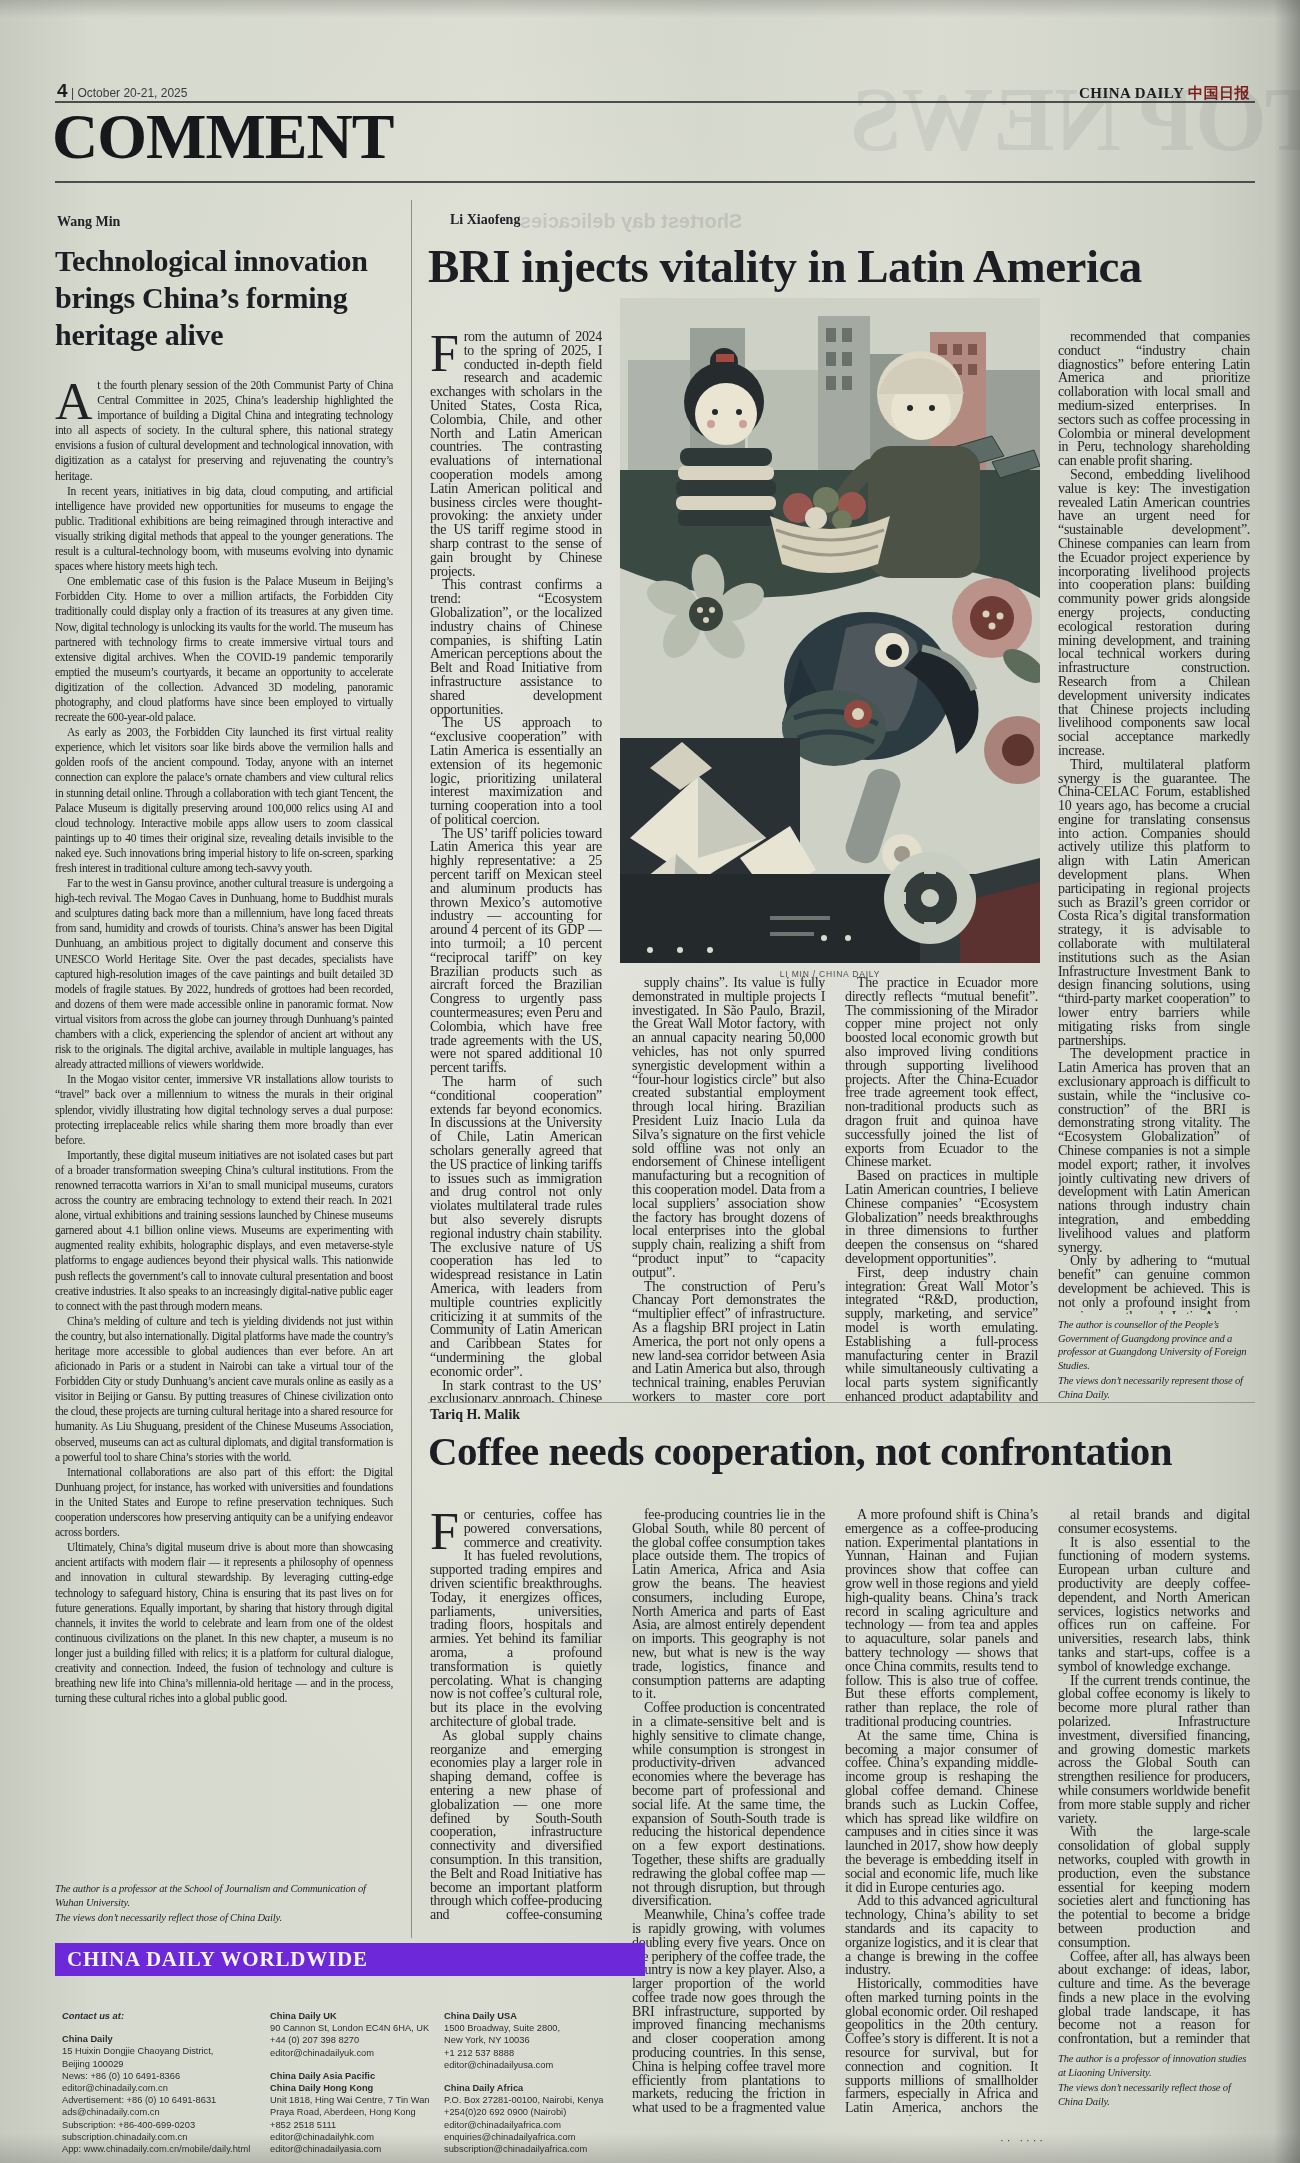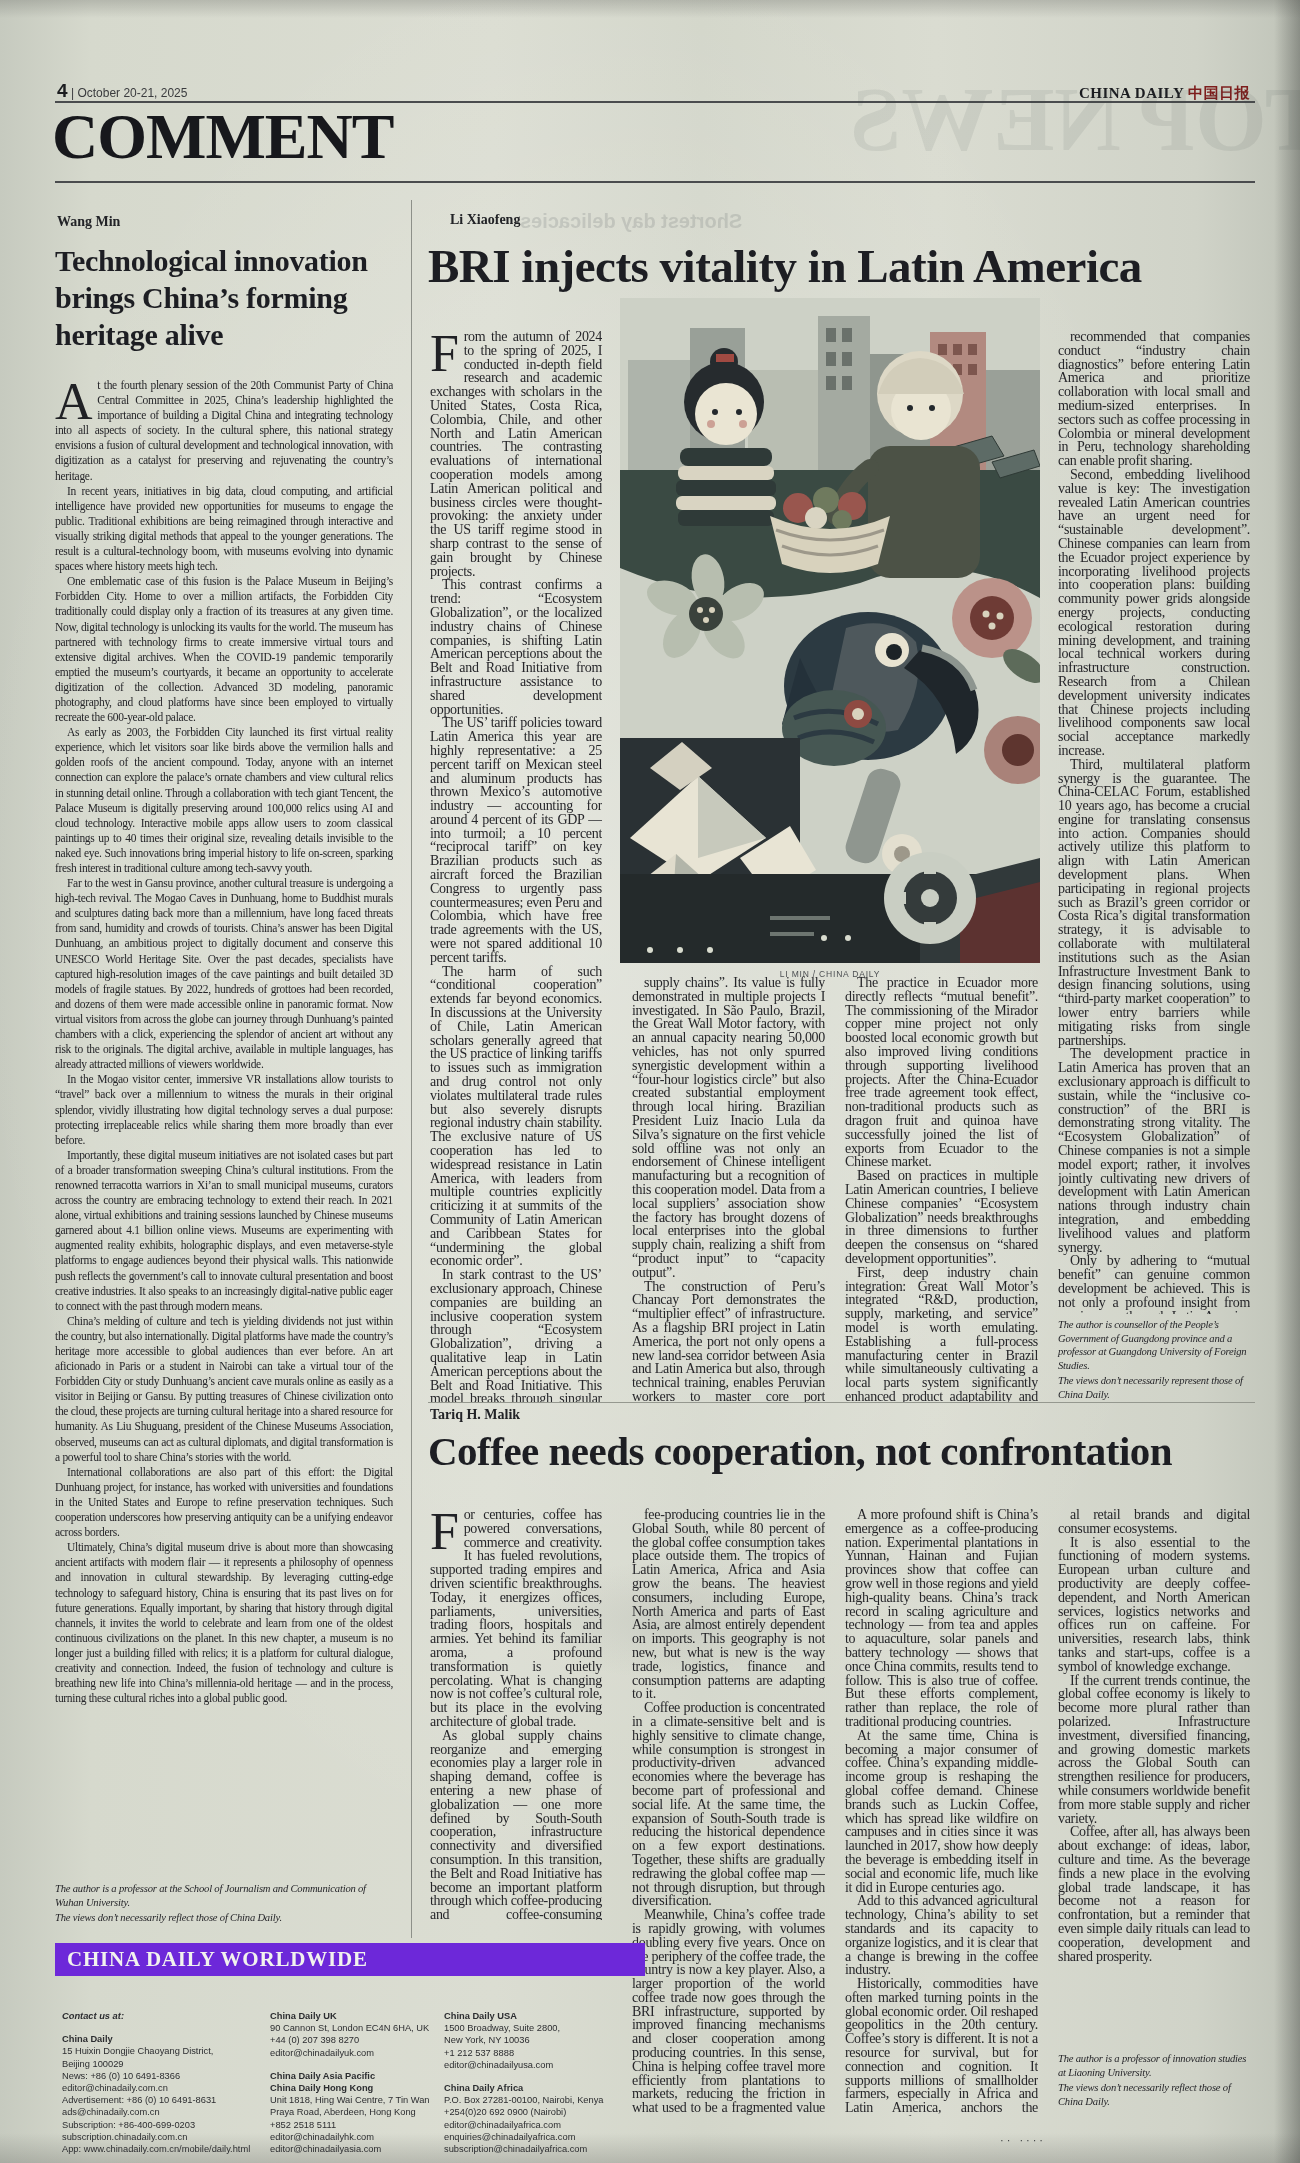--- a/index.html
+++ b/index.html
@@ -96,20 +96,21 @@
     <p>The author is a professor at the School of Journalism and Communication of Wuhan University.</p>
     <p>The views don’t necessarily reflect those of China Daily.</p>
   </div>
 
 <div class="abs byline" style="left:450px;top:212px;">Li Xiaofeng</div>
 <div class="abs headline hl-bri">BRI injects vitality in Latin America</div>
 
 <div class="abs col body-sm" style="left:430px;top:330px;width:172px;height:1072px;">
     <p class="dc">From the autumn of 2024 to the spring of 2025, I conducted in-depth field research and academic exchanges with scholars in the United States, Costa Rica, Colombia, Chile, and other North and Latin American countries. The contrasting evaluations of international cooperation models among Latin American political and business circles were thought-provoking: the anxiety under the US tariff regime stood in sharp contrast to the sense of gain brought by Chinese projects.</p>
     <p>This contrast confirms a trend: “Ecosystem Globalization”, or the localized industry chains of Chinese companies, is shifting Latin American perceptions about the Belt and Road Initiative from infrastructure assistance to shared development opportunities.</p>
+    <p>The US approach to “exclusive cooperation” with Latin America is essentially an extension of its hegemonic logic, prioritizing unilateral interest maximization and turning cooperation into a tool of political coercion.</p>
     <p>The US’ tariff policies toward Latin America this year are highly representative: a 25 percent tariff on Mexican steel and aluminum products has thrown Mexico’s automotive industry — accounting for around 4 percent of its GDP — into turmoil; a 10 percent “reciprocal tariff” on key Brazilian products such as aircraft forced the Brazilian Congress to urgently pass countermeasures; even Peru and Colombia, which have free trade agreements with the US, were not spared additional 10 percent tariffs.</p>
     <p>The harm of such “conditional cooperation” extends far beyond economics. In discussions at the University of Chile, Latin American scholars generally agreed that the US practice of linking tariffs to issues such as immigration and drug control not only violates multilateral trade rules but also severely disrupts regional industry chain stability. The exclusive nature of US cooperation has led to widespread resistance in Latin America, with leaders from multiple countries explicitly criticizing it at summits of the Community of Latin American and Caribbean States for “undermining the global economic order”.</p>
     <p>In stark contrast to the US’ exclusionary approach, Chinese companies are building an inclusive cooperation system through “Ecosystem Globalization”, driving a qualitative leap in Latin American perceptions about the Belt and Road Initiative. This model breaks through singular infrastructure export, forming a holistic co-construction pattern characterized by “localized production capacity, localized operations, cross-cultural branding and secured</p>
   </div>
 
 <div class="abs illo">
 <svg width="420" height="665" viewBox="0 0 420 665" xmlns="http://www.w3.org/2000/svg">
   <rect x="0" y="0" width="420" height="665" fill="#cdd1c6"></rect>
 
   <g>
@@ -308,20 +309,21 @@
 <div class="abs col body-sm" style="left:845px;top:1508px;width:193px;height:608px;">
     <p>A more profound shift is China’s emergence as a coffee-producing nation. Experimental plantations in Yunnan, Hainan and Fujian provinces show that coffee can grow well in those regions and yield high-quality beans. China’s track record in scaling agriculture and technology — from tea and apples to aquaculture, solar panels and battery technology — shows that once China commits, results tend to follow. This is also true of coffee. But these efforts complement, rather than replace, the role of traditional producing countries.</p>
     <p>At the same time, China is becoming a major consumer of coffee. China’s expanding middle-income group is reshaping the global coffee demand. Chinese brands such as Luckin Coffee, which has spread like wildfire on campuses and in cities since it was launched in 2017, show how deeply the beverage is embedding itself in social and economic life, much like it did in Europe centuries ago.</p>
     <p>Add to this advanced agricultural technology, China’s ability to set standards and its capacity to organize logistics, and it is clear that a change is brewing in the coffee industry.</p>
     <p>Historically, commodities have often marked turning points in the global economic order. Oil reshaped geopolitics in the 20th century. Coffee’s story is different. It is not a resource for survival, but for connection and cognition. It supports millions of smallholder farmers, especially in Africa and Latin America, anchors the hospitality, food culture and tourism industries, and fuels glob-</p>
   </div>
 <div class="abs col body-sm" style="left:1058px;top:1508px;width:192px;height:536px;">
     <p>al retail brands and digital consumer ecosystems.</p>
     <p>It is also essential to the functioning of modern systems. European urban culture and productivity are deeply coffee-dependent, and North American services, logistics networks and offices run on caffeine. For universities, research labs, think tanks and start-ups, coffee is a symbol of knowledge exchange.</p>
     <p>If the current trends continue, the global coffee economy is likely to become more plural rather than polarized. Infrastructure investment, diversified financing, and growing domestic markets across the Global South can strengthen resilience for producers, while consumers worldwide benefit from more stable supply and richer variety.</p>
+    <p>With the large-scale consolidation of global supply networks, coupled with growth in production, even the substance essential for keeping modern societies alert and functioning has the potential to become a bridge between production and consumption.</p>
     <p>Coffee, after all, has always been about exchange: of ideas, labor, culture and time. As the beverage finds a new place in the evolving global trade landscape, it has become not a reason for confrontation, but a reminder that even simple daily rituals can lead to cooperation, development and shared prosperity.</p>
   </div>
 <div class="abs note" style="left:1058px;top:2052px;width:192px;">
     <p>The author is a professor of innovation studies at Liaoning University.</p>
     <p>The views don’t necessarily reflect those of China Daily.</p>
   </div>
 
 <div class="abs ww-bar">CHINA DAILY WORLDWIDE</div>
 <div class="abs ww-col" style="left:62px;width:202px;">
     <p class="i">Contact us at:</p>

